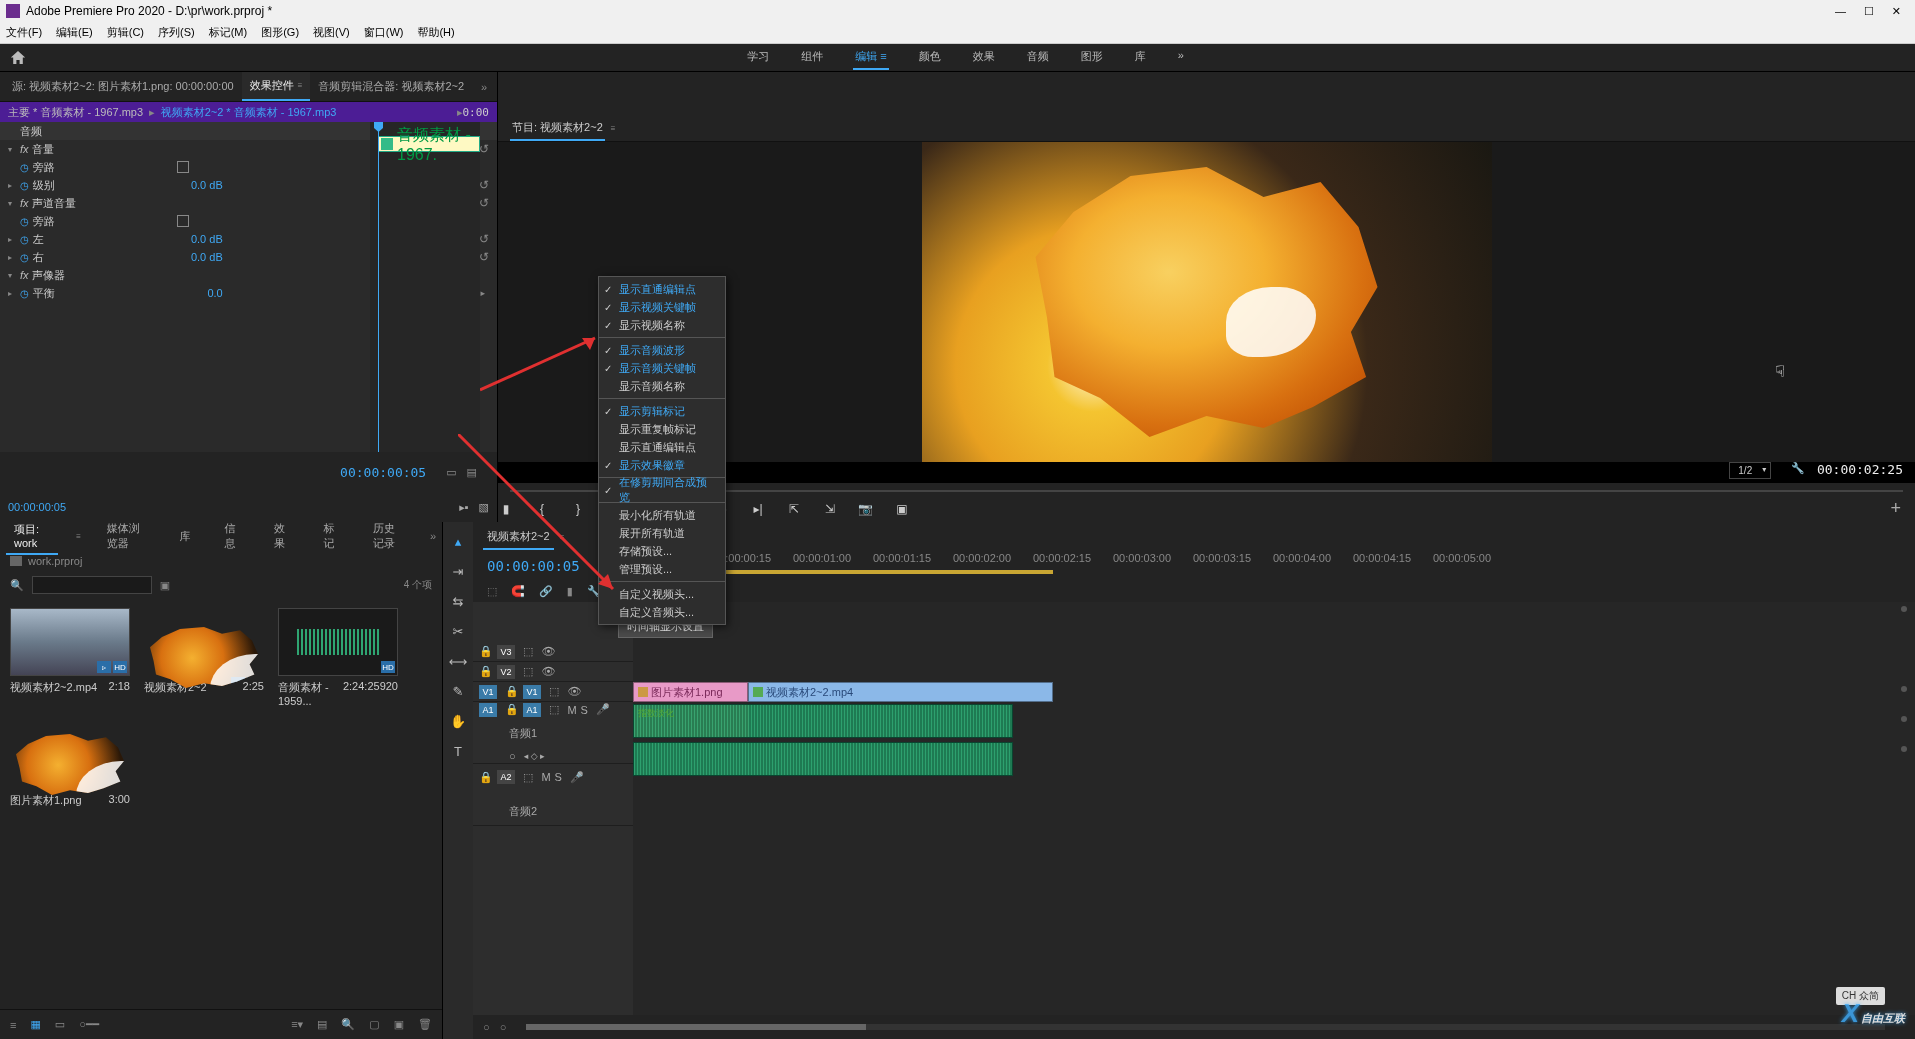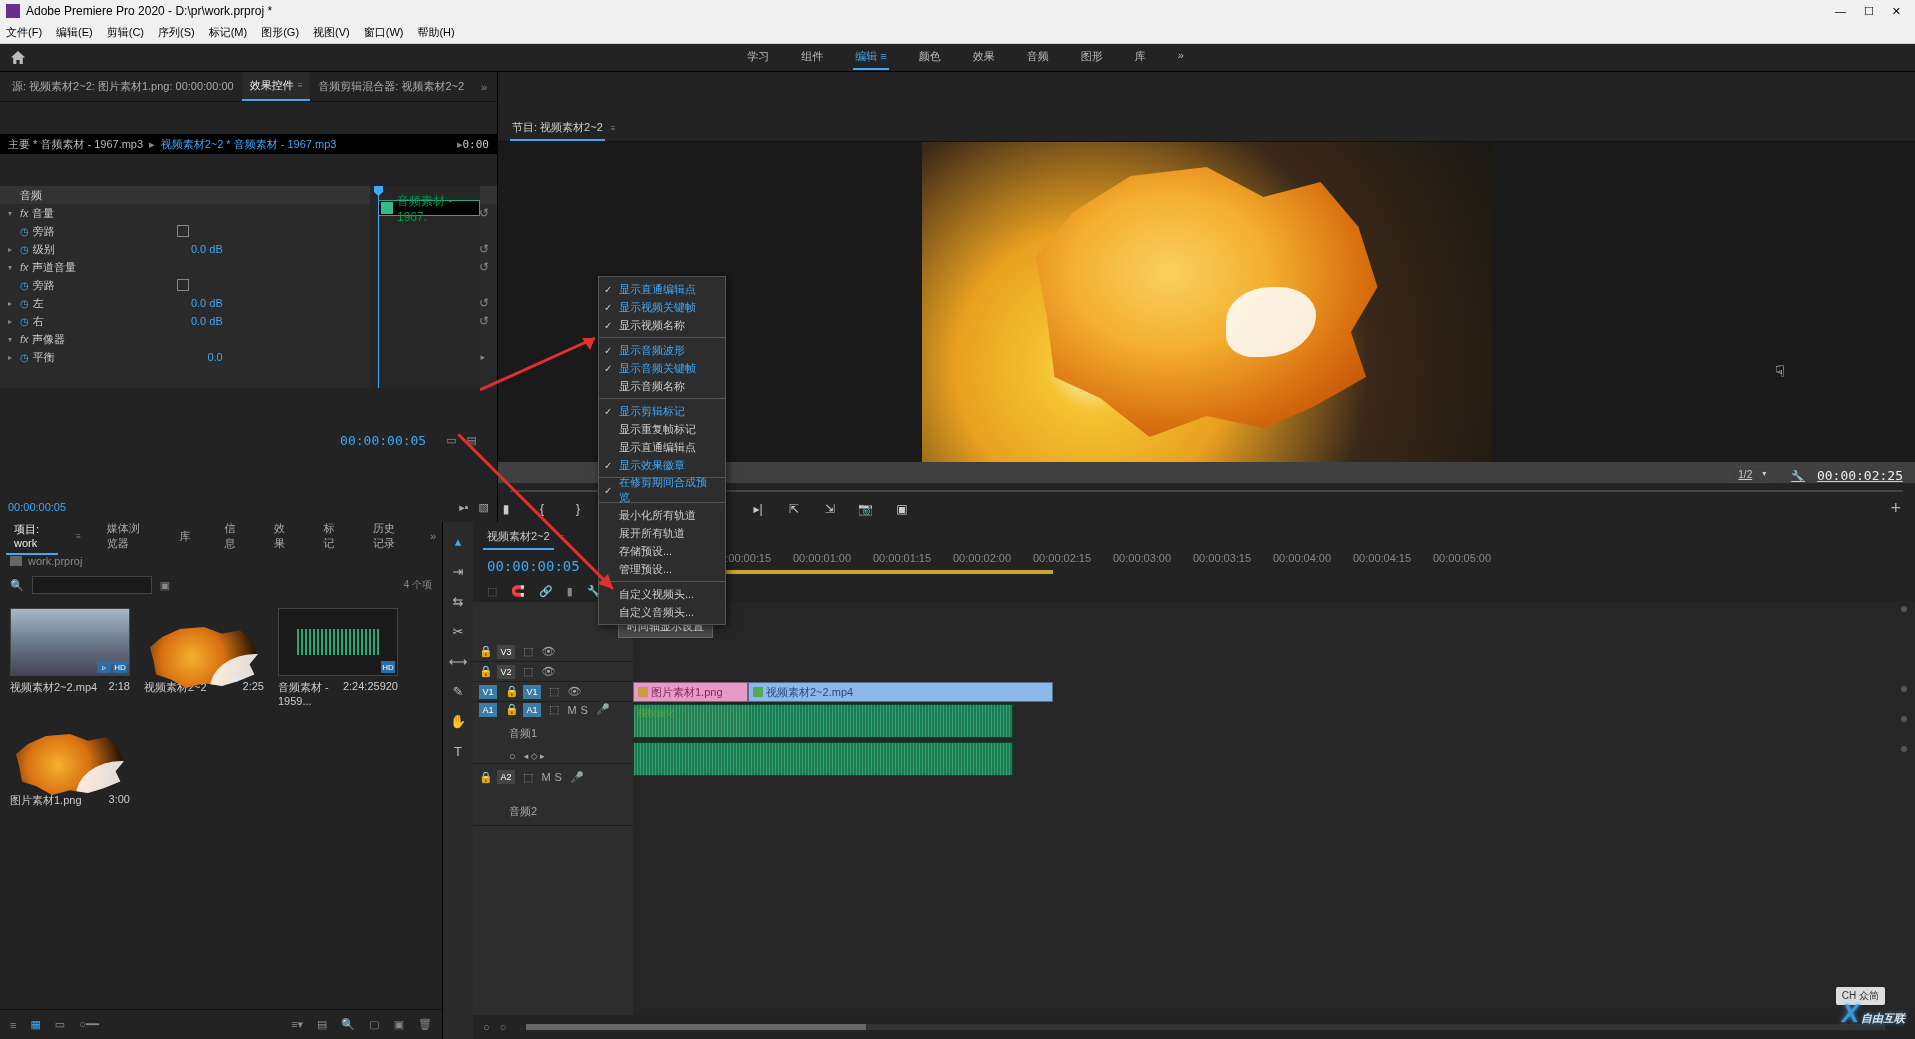--- a/index.html
+++ b/index.html
@@ -19,68 +19,68 @@
 
 .toprow { height:28px; background:#232323; display:flex; align-items:center; padding:0 10px; border-bottom:1px solid #000; }
 .home-icon { width:16px; height:16px; background:#bbb; clip-path:polygon(50% 10%,95% 50%,80% 50%,80% 90%,60% 90%,60% 65%,40% 65%,40% 90%,20% 90%,20% 50%,5% 50%); }
 .wstabs { margin:0 auto; display:flex; gap:28px; color:#bbb; font-size:12px;}
 .wstabs .ws { padding:4px 2px; }
 .wstabs .ws.active { color:#3fa9f5; border-bottom:2px solid #3fa9f5; }
 .wstabs .ws.more { color:#bbb; }
 
 
 .workspace { display:flex; height:450px; }
-.leftpanel { width:498px; border-right:1px solid #000; display:flex; flex-direction:column;gap:32px; }
+.leftpanel { width:498px; border-right:1px solid #000; display:flex; flex-direction:column; }
 .rightpanel { flex:1; display:flex; flex-direction:column;margin-top:44px; }
 
 
 .paneltabs { height:30px; display:flex; align-items:center; padding:0 4px; background:#232323; border-bottom:1px solid #111; color:#aaa; font-size:11px;}
 .ptab { padding:0 8px; height:100%; display:flex; align-items:center; }
 .ptab.active { color:#eee; border-bottom:2px solid #3fa9f5; background:#2a2a2a;}
 .ptab .menu-caret { margin-left:4px; color:#888; font-size:8px;}
 .paneltabs .chev { margin-left:auto; padding:0 6px; color:#888;}
 
 
-.fxheader { height:20px; display:flex; align-items:center; font-size:11px; color:#bbb; padding:0 8px; background:#000000;}
+.fxheader { height:20px; display:flex; align-items:center; font-size:11px; color:#bbb; padding:0 8px; background:#4c1d95;}
 .fxheader .crumb { color:#3fa9f5; }
 .fxheader .spacer { flex:1; }
 .fxheader .tc { font-family:monospace; font-size:11px; color:#ccc; }
 .fxrows { flex:1; background:#2a2a2a; overflow:hidden; position:relative;}
 .fxrow { height:18px; display:flex; align-items:center; padding-left:8px; color:#ccc; font-size:11px;}
 .fxrow.cat { background:#333; }
 .fxrow .chev { width:12px; color:#888; font-size:8px;}
 .fxrow .fx { width:12px; color:#bbb; font-style:italic;}
 .fxrow .clock { color:#3fa9f5; margin-right:4px; font-size:10px;}
 .fxrow .label { flex:0 0 140px; }
 .fxrow .val { width:50px; color:#3fa9f5; text-align:right;}
 .fxrow .chk { width:12px; height:12px; border:1px solid #888; margin-left:4px;}
 .fxrow .kf { margin-left:auto; margin-right:10px; color:#888; font-size:9px; letter-spacing:2px;}
 .fxrow .reset { color:#888; margin-right:8px; font-size:12px;}
 .fx-timeline { position:absolute; left:370px; top:0; width:110px; height:100%; background:#262626;}
 .fx-timeline .playhead { position:absolute; left:8px; top:0; width:1px; height:100%; background:#3fa9f5;}
 .fx-timeline .playhead::before { content:''; position:absolute; top:0; left:-4px; width:9px; height:10px; background:#3fa9f5; clip-path:polygon(0 0,100% 0,100% 60%,50% 100%,0 60%);}
-.fx-timeline .clipbar { position:absolute; top:14px; left:8px; right:0; height:16px; background:#000000; border:1px solid #2a8; display:flex; align-items:center; padding-left:18px; font-size:12px; color:#094;}
+.fx-timeline .clipbar { position:absolute; top:14px; left:8px; right:0; height:16px; background:#fef9c3; border:1px solid #2a8; display:flex; align-items:center; padding-left:18px; font-size:16px; color:#094;}
 .fx-timeline .clipbar::before { content:''; position:absolute; left:2px; width:12px; height:12px; background:#3b8;}
 
 .fx-bottom { height:40px; background:#232323; display:flex; align-items:center; justify-content:flex-end; padding:0 20px;}
 .fx-bottom .tc { color:#3fa9f5; font-family:monospace; font-size:13px;}
 .fx-bottom .icons { margin-left:20px; color:#888; display:flex; gap:10px;}
 
 .sourcebar { height:30px; background:#232323; display:flex; align-items:center; padding:0 8px; color:#3fa9f5; font-size:11px;}
 .sourcebar .icons { margin-left:auto; color:#aaa; display:flex; gap:10px;}
 
 
 .progtab { height:30px; display:flex; align-items:center; padding:0 12px; color:#ccc; font-size:11px; border-bottom:1px solid #111;}
 .progtab .name { border-bottom:2px solid #3fa9f5; padding:4px 2px;}
 .monitor { flex:1; background:#1a1a1a; display:flex; align-items:center; justify-content:center; position:relative;}
 .monitor .frame { width:570px; height:320px; background:radial-gradient(circle at 30% 70%, #fff8e0 0%, #f4c430 10%, #e8a020 30%, #3a2818 60%, #1a1812 100%); position:relative; overflow:hidden;}
 .leaf { position:absolute; left:50%; top:50%; transform:translate(-50%,-50%); width:380px; height:300px; background:radial-gradient(ellipse at 40% 40%, #f8d060 0%, #f4b030 30%, #d87010 60%, #b84500 85%); clip-path:polygon(50% 5%, 65% 15%, 80% 10%, 90% 25%, 95% 45%, 88% 60%, 92% 75%, 78% 85%, 65% 92%, 50% 88%, 35% 95%, 22% 82%, 10% 75%, 8% 55%, 5% 35%, 15% 20%, 30% 8%);}
 .leaf::after { content:''; position:absolute; left:55%; top:45%; width:90px; height:70px; background:rgba(255,255,255,0.85); border-radius:50% 40% 60% 30%;}
 .monitor .cursor { position:absolute; right:130px; top:220px; color:#fff; font-size:16px;}
-.mon-info { height:28px; display:flex; align-items:flex-end; padding:0 12px; background:#404040; color:#ccc;text-decoration:underline;}
+.mon-info { height:28px; display:flex; align-items:flex-start; padding:0 12px; background:#000000; color:#ccc;}
 .mon-info .zoom { margin-left:auto; margin-right:20px; border:1px solid #444; padding:2px 18px 2px 8px; font-size:10px; position:relative;}
 .mon-info .zoom::after { content:'▾'; position:absolute; right:4px; font-size:8px;}
 .mon-info .wrench { color:#aaa; margin-right:12px;}
 .mon-info .tc { color:#eee; font-family:monospace; font-size:13px;}
 .mon-scrub { height:16px; background:#232323; position:relative; margin:0 12px;}
 .mon-scrub .track { position:absolute; left:0; right:0; top:7px; height:2px; background:#444;}
 .mon-transport { height:36px; display:flex; align-items:center; justify-content:center; gap:20px; background:#232323; color:#ccc;}
 .mon-transport .btn { width:16px; height:16px; display:flex; align-items:center; justify-content:center; font-size:12px;}
 .mon-transport .plus { margin-left:auto; margin-right:14px; font-size:18px; color:#aaa;}
 

